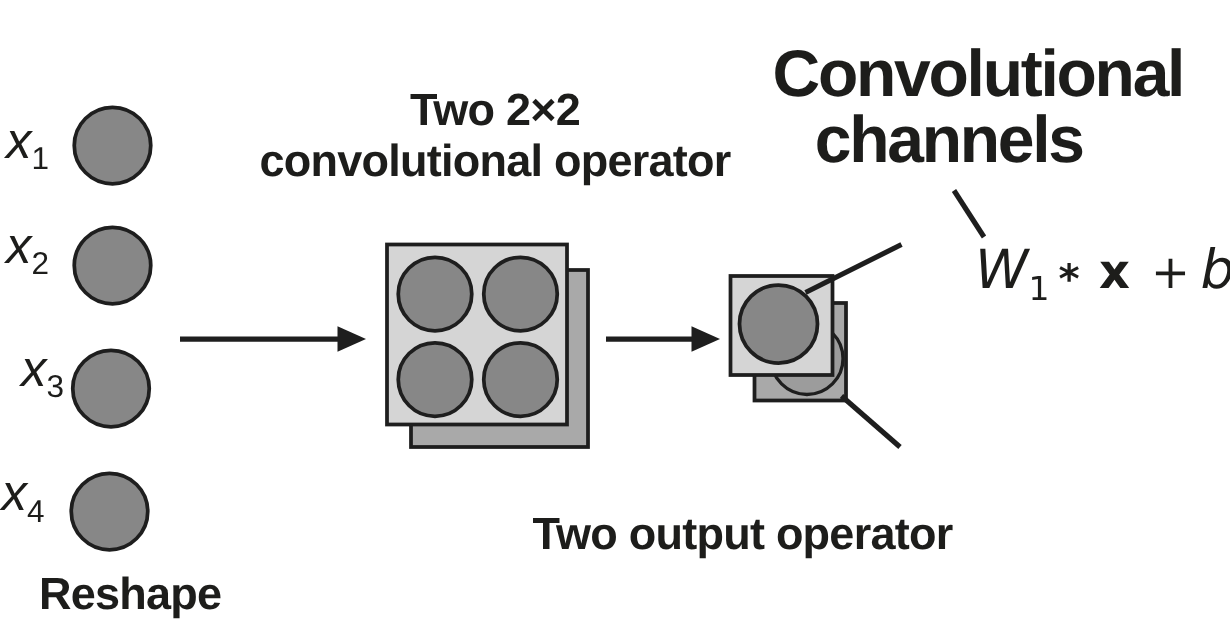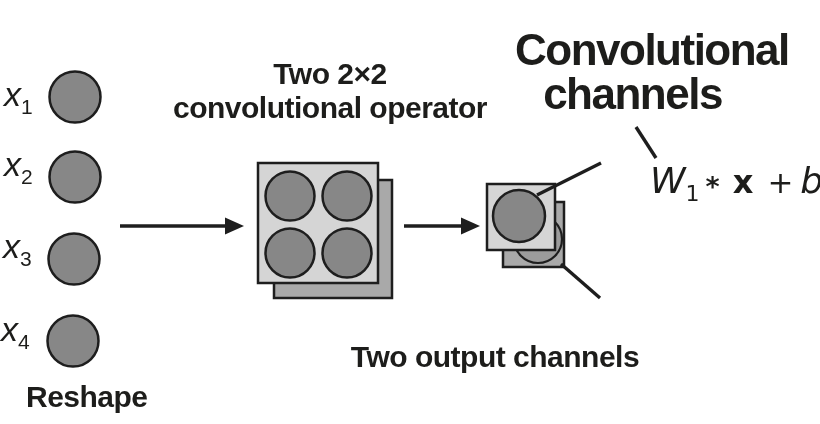--- a/index.html
+++ b/index.html
@@ -63,35 +63,35 @@
     <rect x="487" y="184" width="68" height="66" fill="var(--box_front)" stroke="var(--line)" stroke-width="2.5"></rect>
     <circle cx="519" cy="216" r="26" fill="var(--node_fill)" stroke="var(--line)" stroke-width="2.5"></circle>
 
     <line x1="537" y1="195" x2="601" y2="163" stroke="var(--line)" stroke-width="3.4"></line>
     <line x1="636" y1="127" x2="656" y2="158" stroke="var(--line)" stroke-width="3.4"></line>
     <line x1="561" y1="264" x2="600" y2="298" stroke="var(--line)" stroke-width="3.4"></line>
   </svg>
 
   <div class="xlabel" style="left:4px;top:77px"><span>x</span><sub>1</sub></div>
   <div class="xlabel" style="left:4px;top:147px"><span>x</span><sub>2</sub></div>
-  <div class="xlabel" style="left:3px;top:229px"><span>x</span><sub>3</sub></div>
+  <div class="xlabel" style="left:14px;top:229px"><span>x</span><sub>3</sub></div>
   <div class="xlabel" style="left:1px;top:312px"><span>x</span><sub>4</sub></div>
 
   <div class="caption" style="left:26px;top:380px">Reshape</div>
 
   <div class="caption center" style="left:165px;top:57px;width:330px">
     <div>Two 2×2</div>
     <div>convolutional operator</div>
   </div>
 
   <div class="caption center operator" style="left:515px;top:28px;width:235px">
     <div>Convolutional</div>
     <div>channels</div>
   </div>
 
   <div class="equation" style="left:604px;top:163px">
     <span>W</span><sub>1</sub><span class="star">*</span><span class="vec">x</span><span class="plus">+</span><span>b</span><sub>1</sub>
   </div>
 
 
-  <div class="caption center" style="left:335px;top:340px;width:320px">Two output channels</div>
+  <div class="caption center" style="left:335px;top:340px;width:320px">Two output operator</div>
 
 </div>
 
 </body></html>

